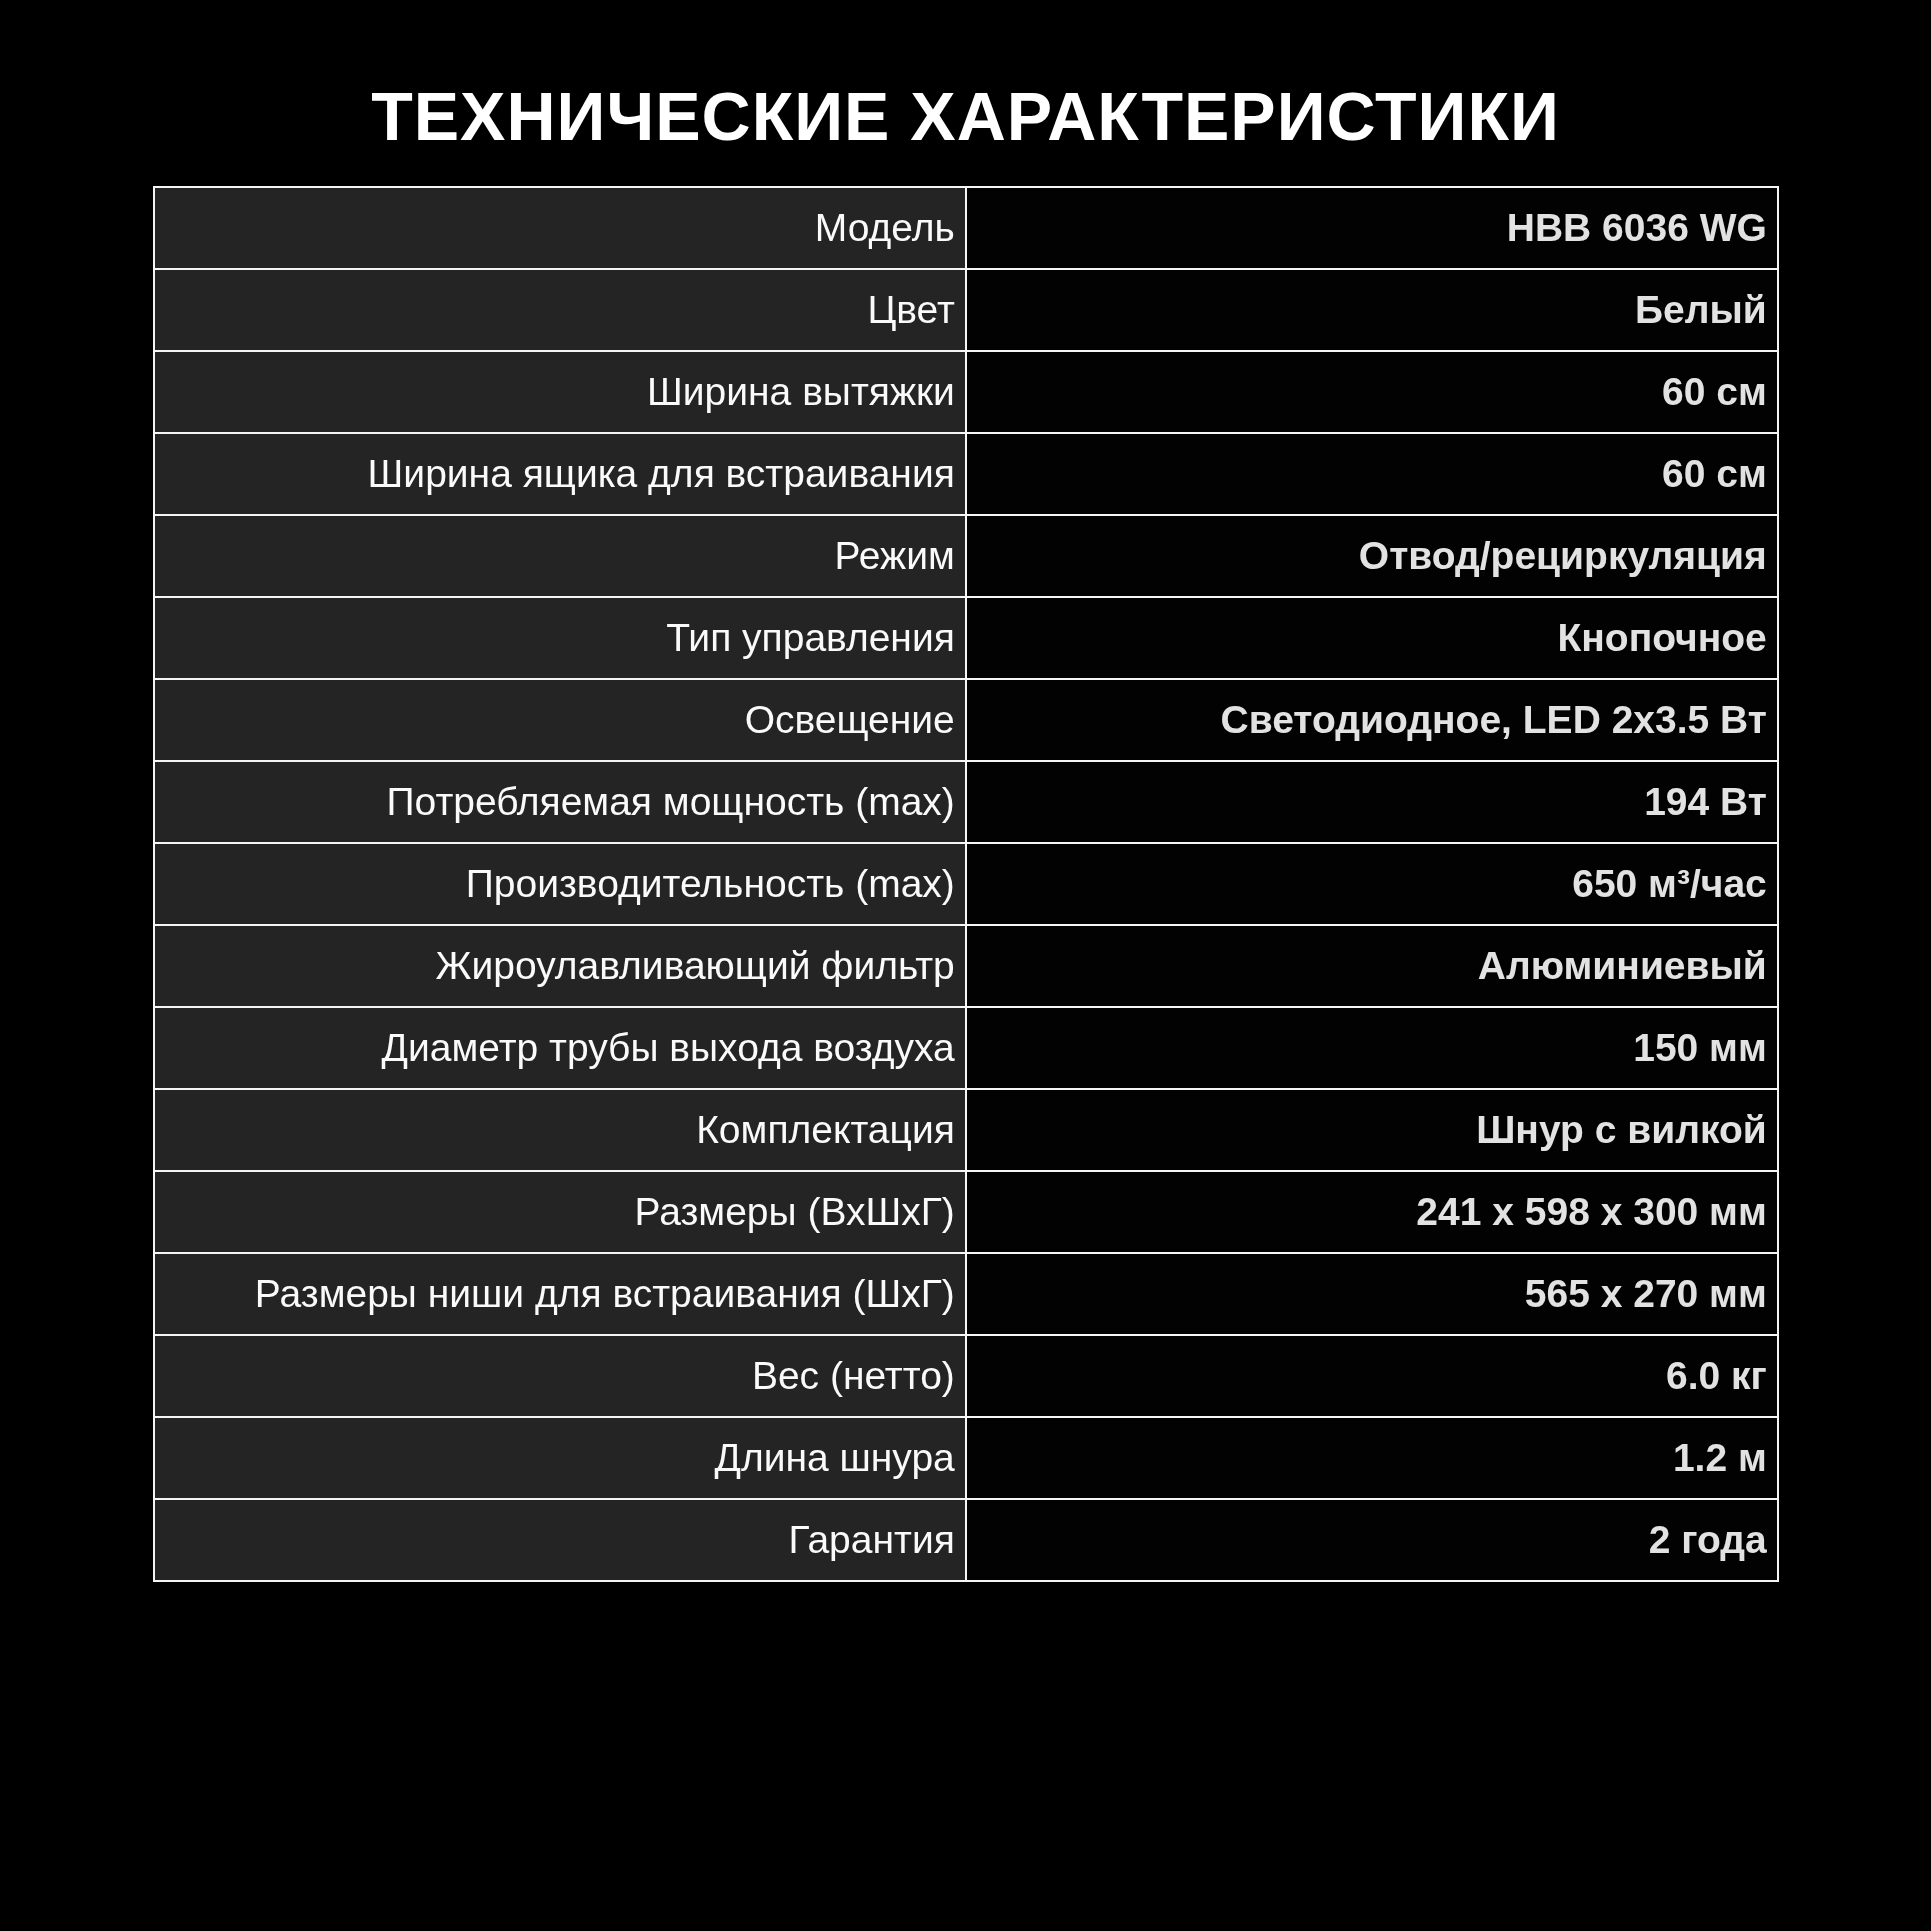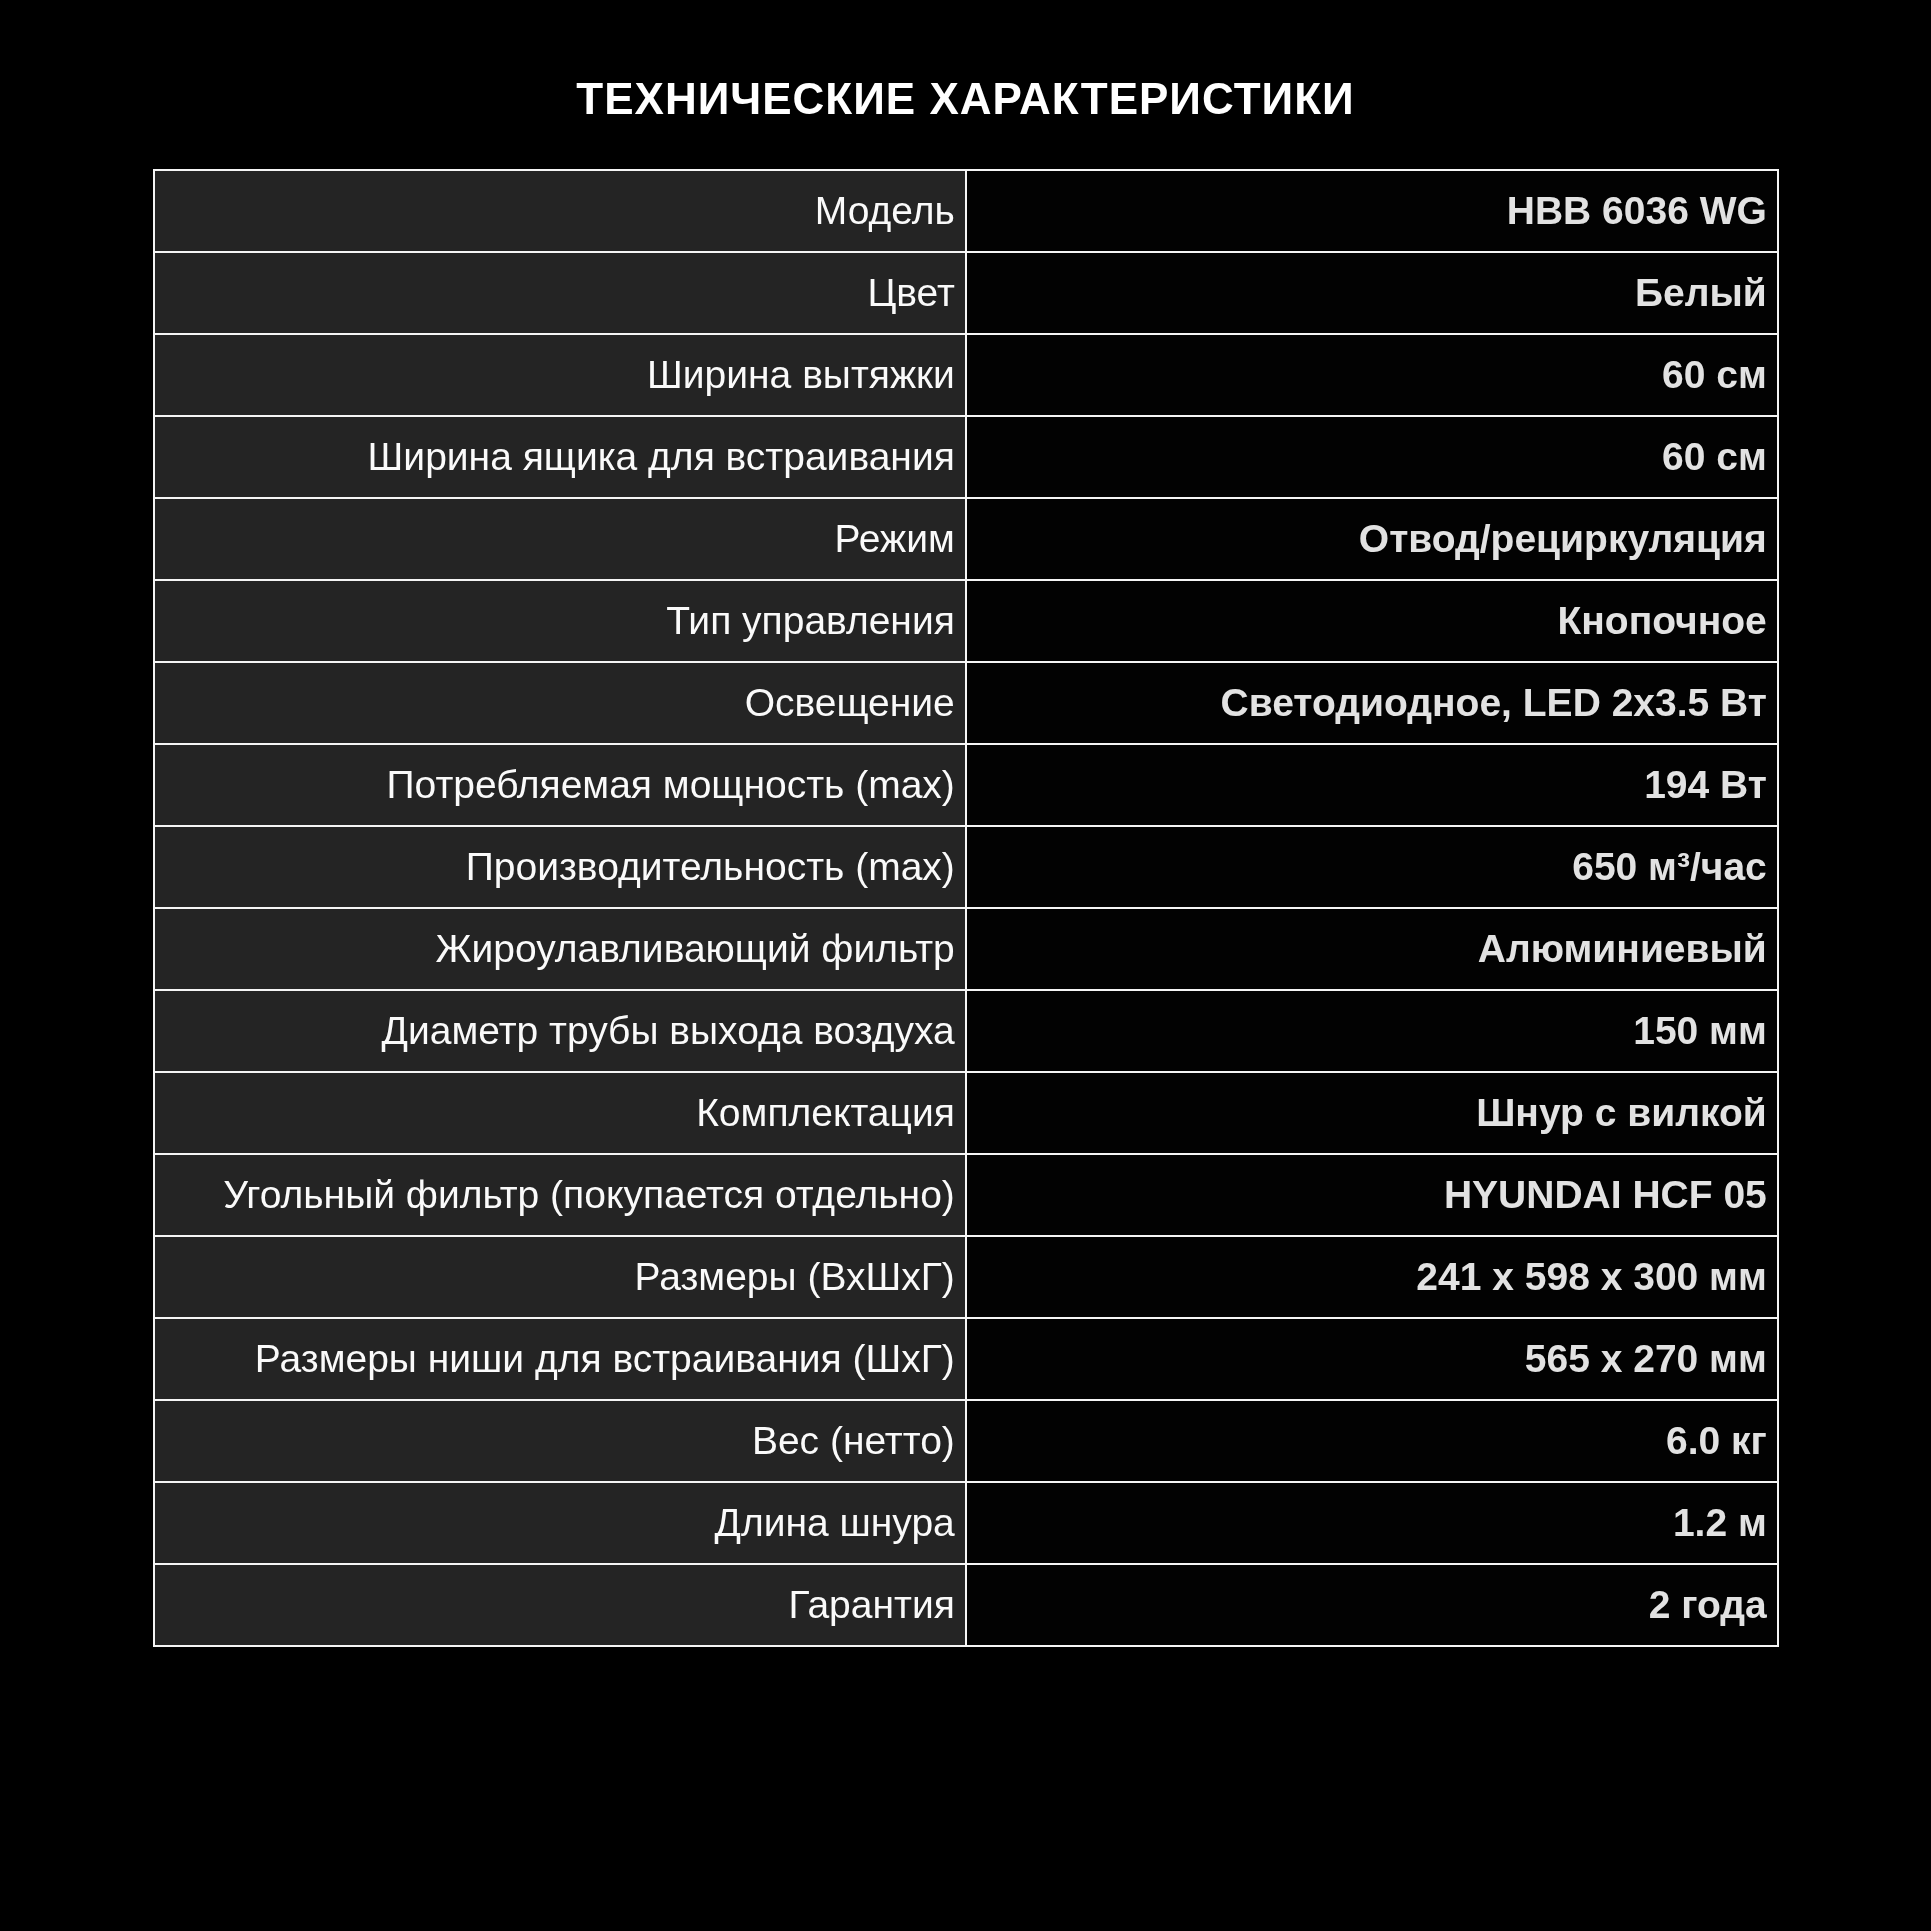--- a/index.html
+++ b/index.html
@@ -18,24 +18,24 @@
     padding: 0;
     background: var(--bg);
   }
   body {
     width: 1931px;
     height: 1931px;
     font-family: "Liberation Sans", "DejaVu Sans", sans-serif;
     overflow: hidden;
   }
   .page-title {
-    margin: 66px 0 0 0;
+    margin: 83px 0 0 0;
     text-align: center;
     color: var(--title-color);
-    font-size: 44px;
+    font-size: 68px;
     line-height: 66px;
     font-weight: 700;
     letter-spacing: 1px;
   }
   .spec-table {
     width: 1626px;
     margin: 37px auto 0 auto;
     border-collapse: collapse;
     table-layout: fixed;
   }
@@ -113,24 +113,20 @@
   </tr>
       <tr>
     <td class="spec-label">Диаметр трубы выхода воздуха</td>
     <td class="spec-value">150 мм</td>
   </tr>
       <tr>
     <td class="spec-label">Комплектация</td>
     <td class="spec-value">Шнур с вилкой</td>
   </tr>
       <tr>
-    <td class="spec-label">Угольный фильтр (покупается отдельно)</td>
-    <td class="spec-value">HYUNDAI HCF 05</td>
-  </tr>
-      <tr>
     <td class="spec-label">Размеры (ВхШхГ)</td>
     <td class="spec-value">241 х 598 х 300 мм</td>
   </tr>
       <tr>
     <td class="spec-label">Размеры ниши для встраивания (ШхГ)</td>
     <td class="spec-value">565 х 270 мм</td>
   </tr>
       <tr>
     <td class="spec-label">Вес (нетто)</td>
     <td class="spec-value">6.0 кг</td>

